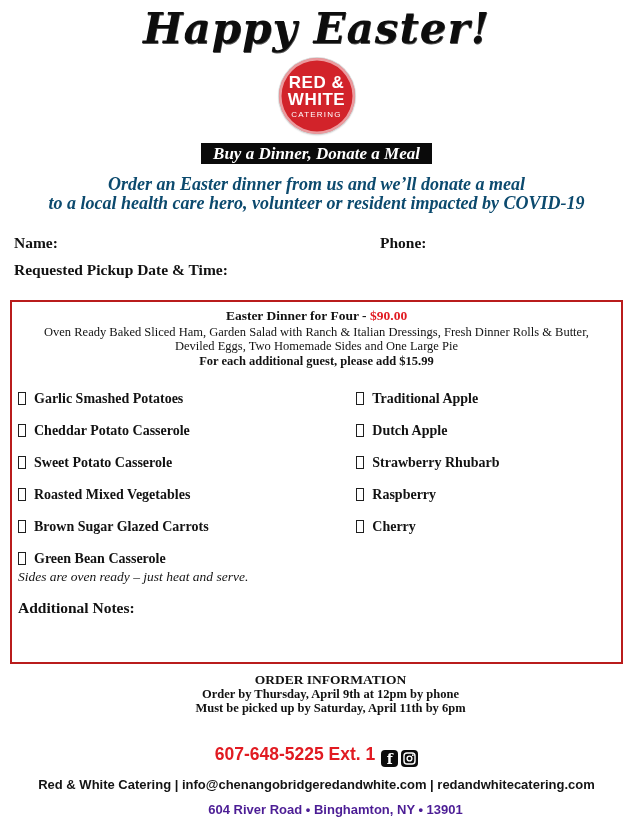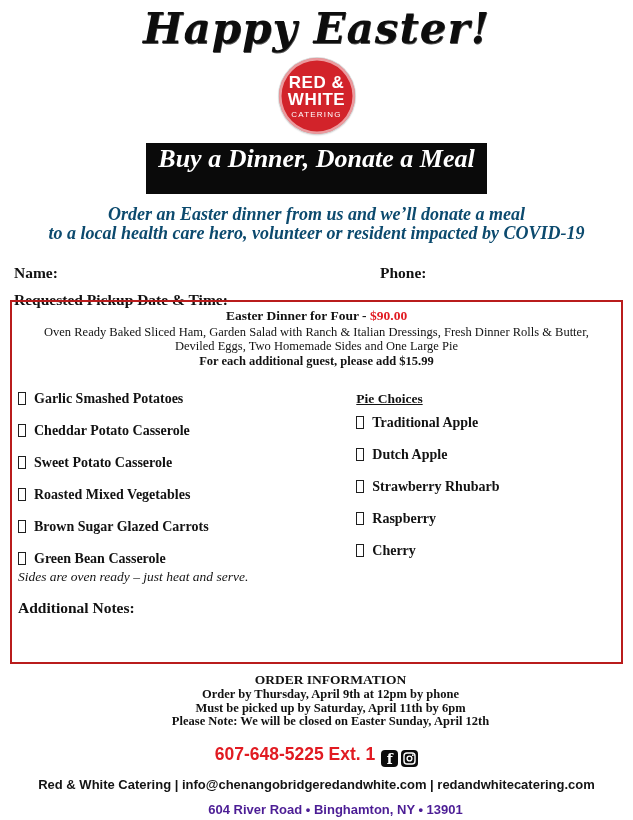--- a/index.html
+++ b/index.html
@@ -43,22 +43,22 @@
   .logo .l1, .logo .l2 { font-weight: bold; font-size: 17px; letter-spacing: 0.5px; }
   .logo .l3 { font-size: 8px; letter-spacing: 1.2px; margin-top: 3px; }
   
   .banner {
     width: fit-content;
     margin: 9px auto 0;
     background: #0a0a0a;
     color: #ffffff;
     font-style: italic;
     font-weight: bold;
-    font-size: 26px;
-    padding: 1px 12px 20px;
+    font-size: 17px;
+    padding: 1px 12px 0;
   }
   
   .tagline {
     margin-top: 11px;
     text-align: center;
     color: #0c4a6e;
     font-weight: bold;
     font-style: italic;
     font-size: 18px;
     line-height: 19px;
@@ -162,37 +162,35 @@
       <div class="col-left">
         <div class="choice"><span class="checkbox"></span><span>Garlic Smashed Potatoes</span></div>
         <div class="choice"><span class="checkbox"></span><span>Cheddar Potato Casserole</span></div>
         <div class="choice"><span class="checkbox"></span><span>Sweet Potato Casserole</span></div>
         <div class="choice"><span class="checkbox"></span><span>Roasted Mixed Vegetables</span></div>
         <div class="choice"><span class="checkbox"></span><span>Brown Sugar Glazed Carrots</span></div>
         <div class="choice"><span class="checkbox"></span><span>Green Bean Casserole</span></div>
         <div class="sides-note">Sides are oven ready – just heat and serve.</div>
       </div>
       <div class="col-right">
-        <div class="col-header">Pie Choices</div>
         <div class="choice"><span class="checkbox"></span><span>Traditional Apple</span></div>
         <div class="choice"><span class="checkbox"></span><span>Dutch Apple</span></div>
         <div class="choice"><span class="checkbox"></span><span>Strawberry Rhubarb</span></div>
         <div class="choice"><span class="checkbox"></span><span>Raspberry</span></div>
         <div class="choice"><span class="checkbox"></span><span>Cherry</span></div>
       </div>
     </div>
 
     <div class="notes-label">Additional Notes:</div>
   </div>
 
   <div class="order-info">
     <div class="oi-header">ORDER INFORMATION</div>
     <div class="oi-line">Order by Thursday, April 9th at 12pm by phone</div>
     <div class="oi-line">Must be picked up by Saturday, April 11th by 6pm</div>
-    <div class="oi-line">Please Note: We will be closed on Easter Sunday, April 12th</div>
   </div>
 
   <div class="footer">
     <div class="phone-line">
       <span>607-648-5225 Ext. 1</span><span class="social"><span class="fb-icon">f</span><span class="ig-icon"><svg width="13" height="13" viewBox="0 0 13 13">
               <rect x="1" y="1" width="11" height="11" rx="3" fill="none" stroke="#ffffff" stroke-width="1.4"></rect>
               <circle cx="6.5" cy="6.5" r="2.4" fill="none" stroke="#ffffff" stroke-width="1.4"></circle>
               <circle cx="9.8" cy="3.2" r="0.9" fill="#ffffff"></circle>
             </svg></span></span>
     </div>

